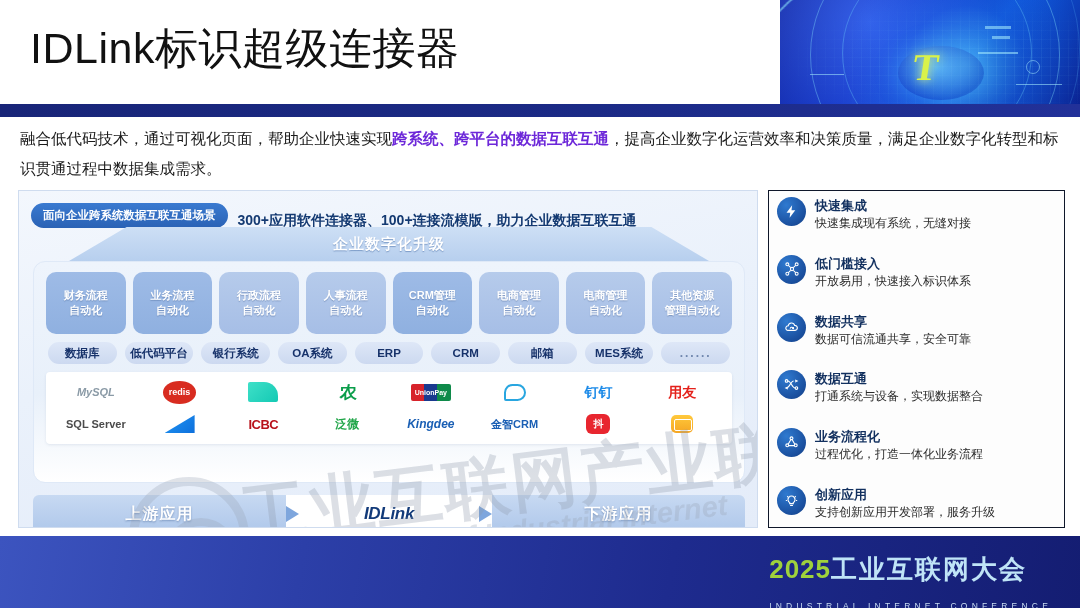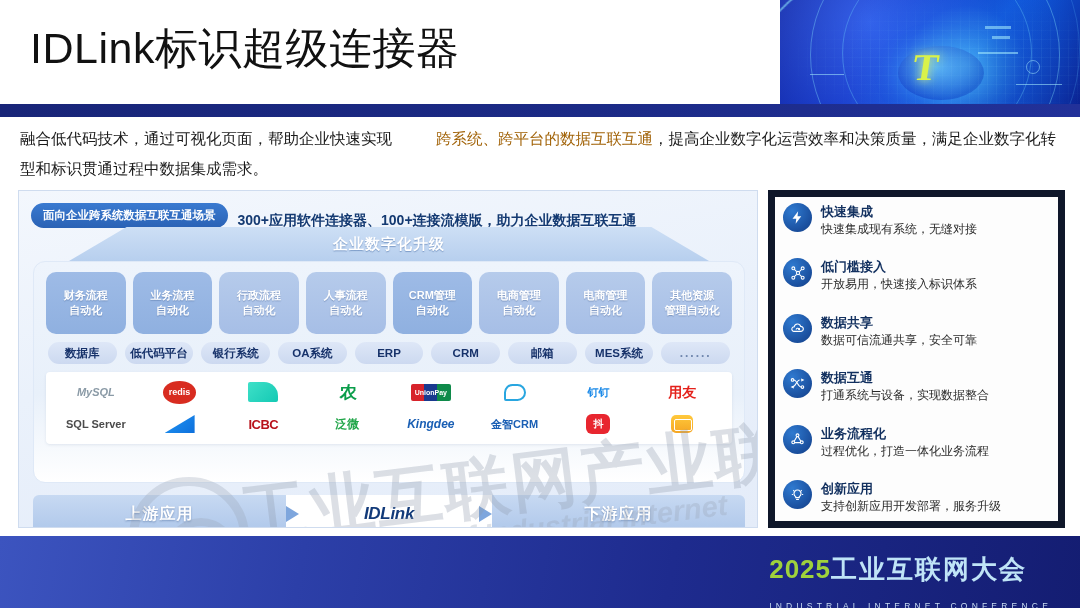--- a/index.html
+++ b/index.html
@@ -71,21 +71,21 @@
   .navy-bar {
     position: absolute; left: 0; top: 104px; width: 1080px; height: 13px;
     background: linear-gradient(90deg, #182578 0%, #1b2a86 55%, #223199 100%);
   }
 
   
   .lead {
     position: absolute; left: 20px; top: 124px; width: 1045px;
     font-size: 15.5px; line-height: 30px; color: #1a1a1a;
   }
-  .lead .hl { color: #a16207; font-weight: 400; margin-left: 44px; }
+  .lead .hl { color: #6d28d9; font-weight: 700; }
 
   
   .diagram {
     position: absolute; left: 18px; top: 190px;
     width: 740px; height: 338px;
     background: linear-gradient(170deg, #f3f7fd 0%, #eaf1fb 45%, #e4ecf9 100%);
     border: 1px solid #cfdcef;
     overflow: hidden;
   }
   .dg-head {
@@ -163,21 +163,21 @@
   }
   .logo { font-size: 10px; line-height: 1; white-space: nowrap; }
 
   .mysql { color: #8a9aa6; font-weight: 700; font-size: 11px; font-style: italic; }
   .redis { background: #d82c20; color: #fff; border-radius: 50%; padding: 7px 6px; font-weight: 700; font-size: 9px; }
   .tealshape { width: 30px; height: 20px; background: linear-gradient(135deg,#3fe0c8,#14c9b4); border-radius: 2px 14px 2px 2px; }
   .blueshape { width: 30px; height: 18px; background: linear-gradient(135deg,#2196f3,#0d6fdc); clip-path: polygon(0 100%, 100% 0, 100% 100%); }
   .abc { color: #0a9d4a; font-weight: 700; font-size: 17px; letter-spacing: -2px; }
   .unionpay { background: linear-gradient(90deg,#d7232b 33%,#1a3a8f 33% 66%,#0f8a4a 66%); color: #fff; font-size: 7px; font-weight: 700; padding: 5px 4px; border-radius: 2px; }
   .chat { width: 22px; height: 17px; border: 2.5px solid #29a6e0; border-radius: 9px 9px 9px 2px; }
-  .dingding { color: #1c8ae8; font-weight: 700; font-size: 11px; }
+  .dingding { color: #1c8ae8; font-weight: 700; font-size: 14px; }
   .sqlserver { color: #4b4b4b; font-weight: 700; font-size: 11px; }
   .icbc { color: #b8121b; font-weight: 700; font-size: 13px; letter-spacing: -.5px; }
   .weaver { color: #22a64a; font-weight: 700; font-size: 12px; }
   .yonyou { color: #e4211b; font-weight: 700; font-size: 14px; }
   .kingdee { color: #1a5fb4; font-weight: 700; font-style: italic; font-size: 12px; }
   .jinzhi { color: #1a5fb4; font-weight: 700; font-size: 11px; }
   .douyin { background: #e8262f; color: #fff; border-radius: 6px; padding: 5px 7px; font-weight: 700; font-size: 10px; }
   .mailicon { width: 22px; height: 18px; background: linear-gradient(180deg,#ffc93c,#f5a623); border-radius: 5px; position: relative; }
   .mailicon:after { content:""; position:absolute; left:3px; top:4px; width:16px; height:10px; border:1.5px solid #fff; border-radius:2px; }
 
@@ -236,21 +236,21 @@
   .wm-logo:after {
     content: ""; position: absolute; left: 26px; top: 32px;
     width: 58px; height: 58px; border-radius: 50%;
     border: 8px solid #9aa5b6; border-right-color: transparent; border-bottom-color: transparent;
   }
 
   
   .features {
     position: absolute; left: 768px; top: 190px;
     width: 297px; height: 338px;
-    background: #fdfdfd; border: 7px solid #0f172a;
+    background: #fdfdfd; border: 1px solid #0f172a;
     padding: 6px 10px 6px 8px;
     display: flex; flex-direction: column; justify-content: space-between;
   }
   .feature { display: flex; align-items: flex-start; gap: 9px; }
   .f-icon {
     flex: 0 0 auto; width: 29px; height: 29px; border-radius: 50%;
     background: radial-gradient(circle at 32% 28%, #2f7ad0, #1a4f9e 70%, #153f82);
     display: flex; align-items: center; justify-content: center;
     color: #fff;
   }

